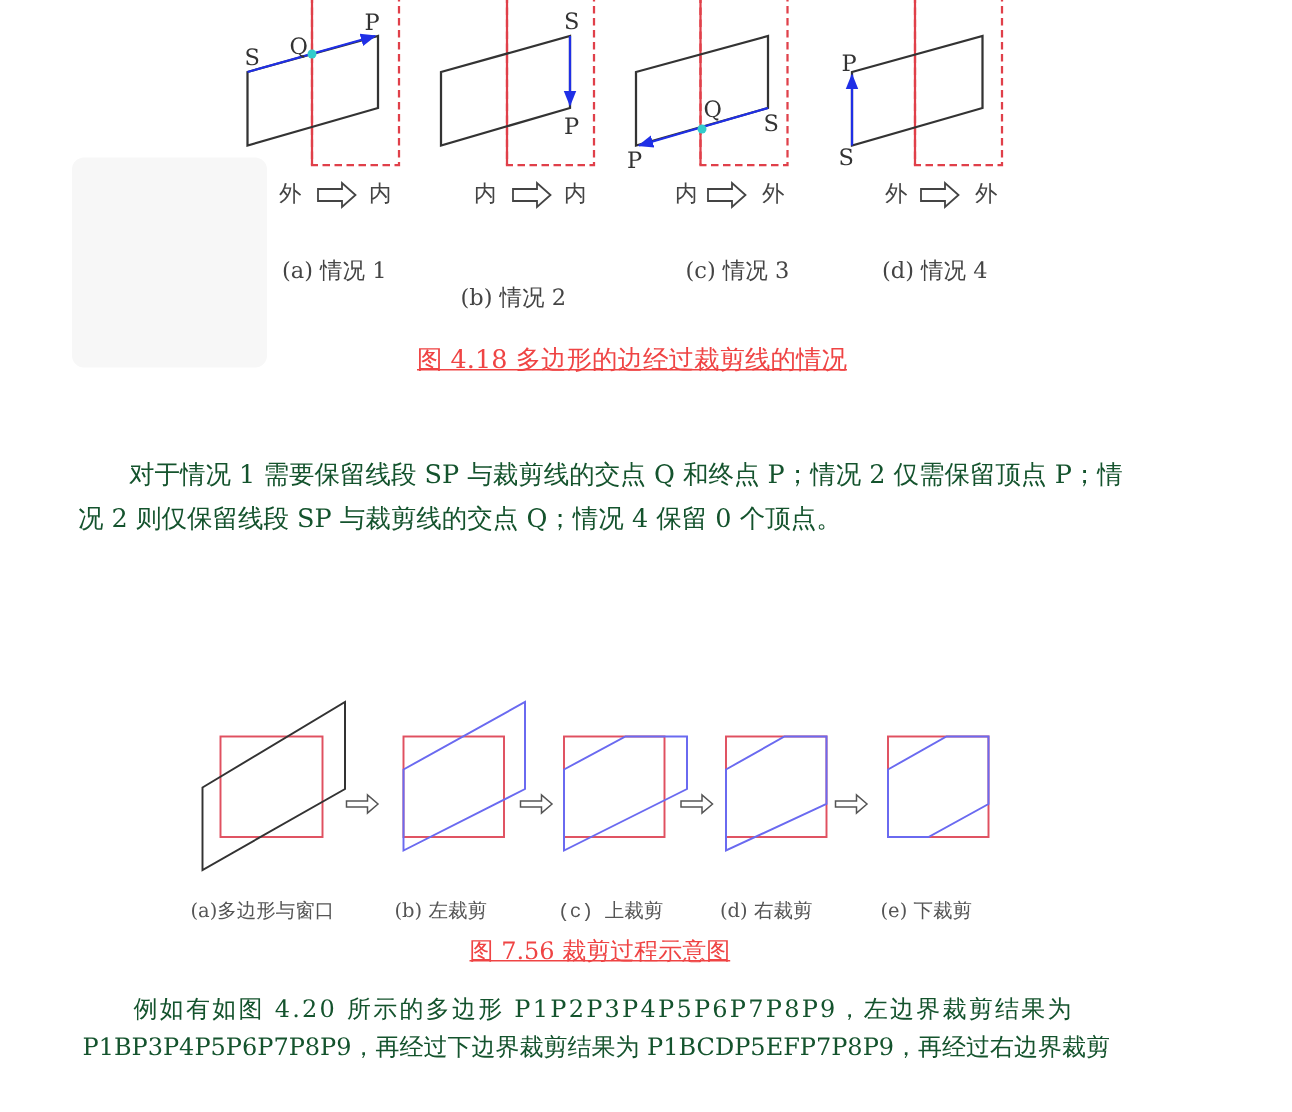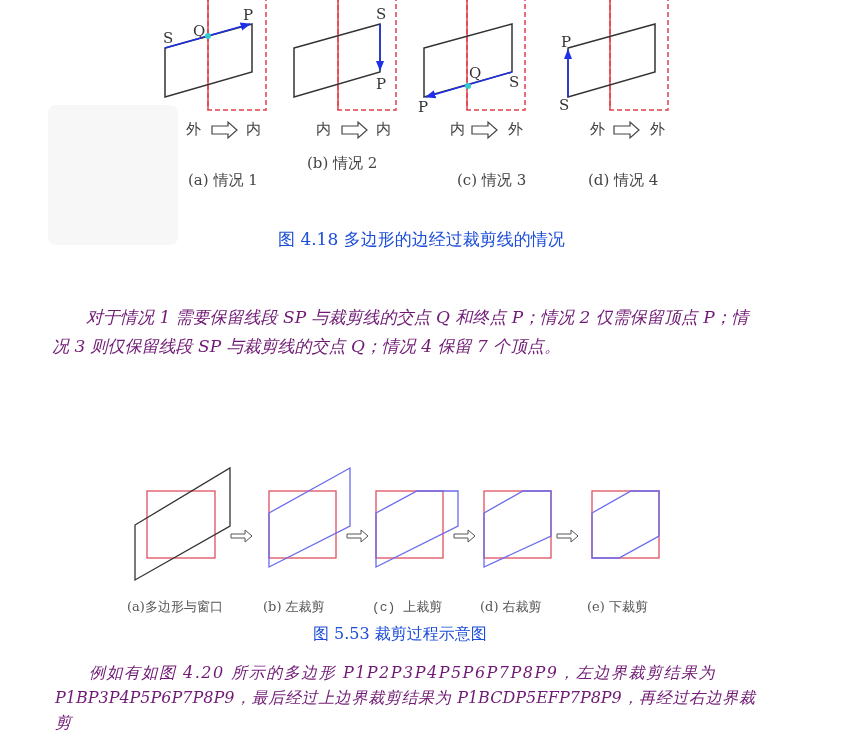--- a/index.html
+++ b/index.html
@@ -1,24 +1,24 @@
 <!DOCTYPE html>
 <html><head>
 <meta charset="utf-8">
 <style>
   html, body { margin:0; padding:0; background:#ffffff; }
   body { width:861px; height:741px; position:relative; overflow:hidden;
          font-family:"DejaVu Serif","Liberation Serif",serif; color:#333; }
   .abs { position:absolute; }
   .fig svg { position:absolute; left:0; top:0; }
   .svg-text { font-family:"DejaVu Serif","Liberation Serif",serif; }
-  .caption { font-size:17px; color:#1d4ed8; white-space:nowrap; }
+  .caption { font-size:17px; color:#ef4444; white-space:nowrap;text-decoration:underline; }
   .subcap { font-size:15px; color:#444; white-space:nowrap; }
   .subcap2 { font-size:13px; color:#555; white-space:nowrap; }
-  .para { font-size:17px; line-height:29px; color:#701a75; text-align:justify;font-style:italic; }
+  .para { font-size:17px; line-height:29px; color:#14532d; text-align:justify; }
   .ghost { position:absolute; background:#f7f7f7; border-radius:8px; }
 </style>
 </head>
 <body>
 
 <div class="ghost" style="left:48px;top:105px;width:130px;height:140px;"></div>
 
 <div class="abs fig" style="left:0;top:0;width:861px;height:200px;">
   <svg width="861" height="200">
     <defs>
@@ -82,30 +82,30 @@
   <span class="abs subcap" style="left:186px;top:120px;">外</span>
   <span class="abs subcap" style="left:246px;top:120px;">内</span>
   <span class="abs subcap" style="left:316px;top:120px;">内</span>
   <span class="abs subcap" style="left:376px;top:120px;">内</span>
   <span class="abs subcap" style="left:450px;top:120px;">内</span>
   <span class="abs subcap" style="left:508px;top:120px;">外</span>
   <span class="abs subcap" style="left:590px;top:120px;">外</span>
   <span class="abs subcap" style="left:650px;top:120px;">外</span>
 
   <span class="abs subcap" style="left:188px;top:171px;">(a) 情况 1</span>
-  <span class="abs subcap" style="left:307px;top:154px;">(b) 情况 2</span>
+  <span class="abs subcap" style="left:307px;top:189px;">(b) 情况 2</span>
   <span class="abs subcap" style="left:444px;top:171px;margin-left:13px;">(c) 情况 3</span>
   <span class="abs subcap" style="left:588px;top:171px;">(d) 情况 4</span>
 </div>
 
 <div class="abs caption" style="left:278px;top:228px;">图 4.18 多边形的边经过裁剪线的情况</div>
 
 <div class="abs para" style="left:52px;top:303px;width:770px;">
   <div style="text-indent:34px;">对于情况 1 需要保留线段 SP 与裁剪线的交点 Q 和终点 P；情况 2 仅需保留顶点 P；情</div>
-  <div>况 3 则仅保留线段 SP 与裁剪线的交点 Q；情况 4 保留 7 个顶点。</div>
+  <div>况 2 则仅保留线段 SP 与裁剪线的交点 Q；情况 4 保留 0 个顶点。</div>
 </div>
 
 <div class="abs fig" style="left:0;top:455px;width:834px;height:170px;">
   <svg width="861" height="170">
 
     <g>
       <rect x="147" y="36" width="68" height="67" fill="none" stroke="#e05060" stroke-width="1.3"></rect>
       <polygon points="135,70 230,13 230,71 135,125" fill="none" stroke="#333" stroke-width="1.3"></polygon>
     </g>
     <path d="M231,79 L245,79 L245,75 L252,81 L245,87 L245,83 L231,83 Z" fill="#fff" stroke="#555" stroke-width="1"></path>
@@ -134,18 +134,18 @@
     </g>
   </svg>
 
   <span class="abs subcap2" style="left:127px;top:143px;">(a)多边形与窗口</span>
   <span class="abs subcap2" style="left:263px;top:143px;">(b) 左裁剪</span>
   <span class="abs subcap2" style="left:372px;top:143px;font-family:Liberation Mono, monospace;">(c) 上裁剪</span>
   <span class="abs subcap2" style="left:480px;top:143px;">(d) 右裁剪</span>
   <span class="abs subcap2" style="left:587px;top:143px;">(e) 下裁剪</span>
 </div>
 
-<div class="abs caption" style="left:313px;top:624px;font-size:16px;">图 5.53 裁剪过程示意图</div>
+<div class="abs caption" style="left:313px;top:624px;font-size:16px;">图 7.56 裁剪过程示意图</div>
 
 <div class="abs para" style="left:55px;top:648px;width:700px;font-size:16px;line-height:25px;margin-top:12px;">
   <div style="text-indent:34px;letter-spacing:1.5px;">例如有如图 4.20 所示的多边形 P1P2P3P4P5P6P7P8P9，左边界裁剪结果为</div>
-  <div>P1BP3P4P5P6P7P8P9，最后经过上边界裁剪结果为 P1BCDP5EFP7P8P9，再经过右边界裁剪</div>
+  <div>P1BP3P4P5P6P7P8P9，再经过下边界裁剪结果为 P1BCDP5EFP7P8P9，再经过右边界裁剪</div>
 </div>
 
 </body></html>

